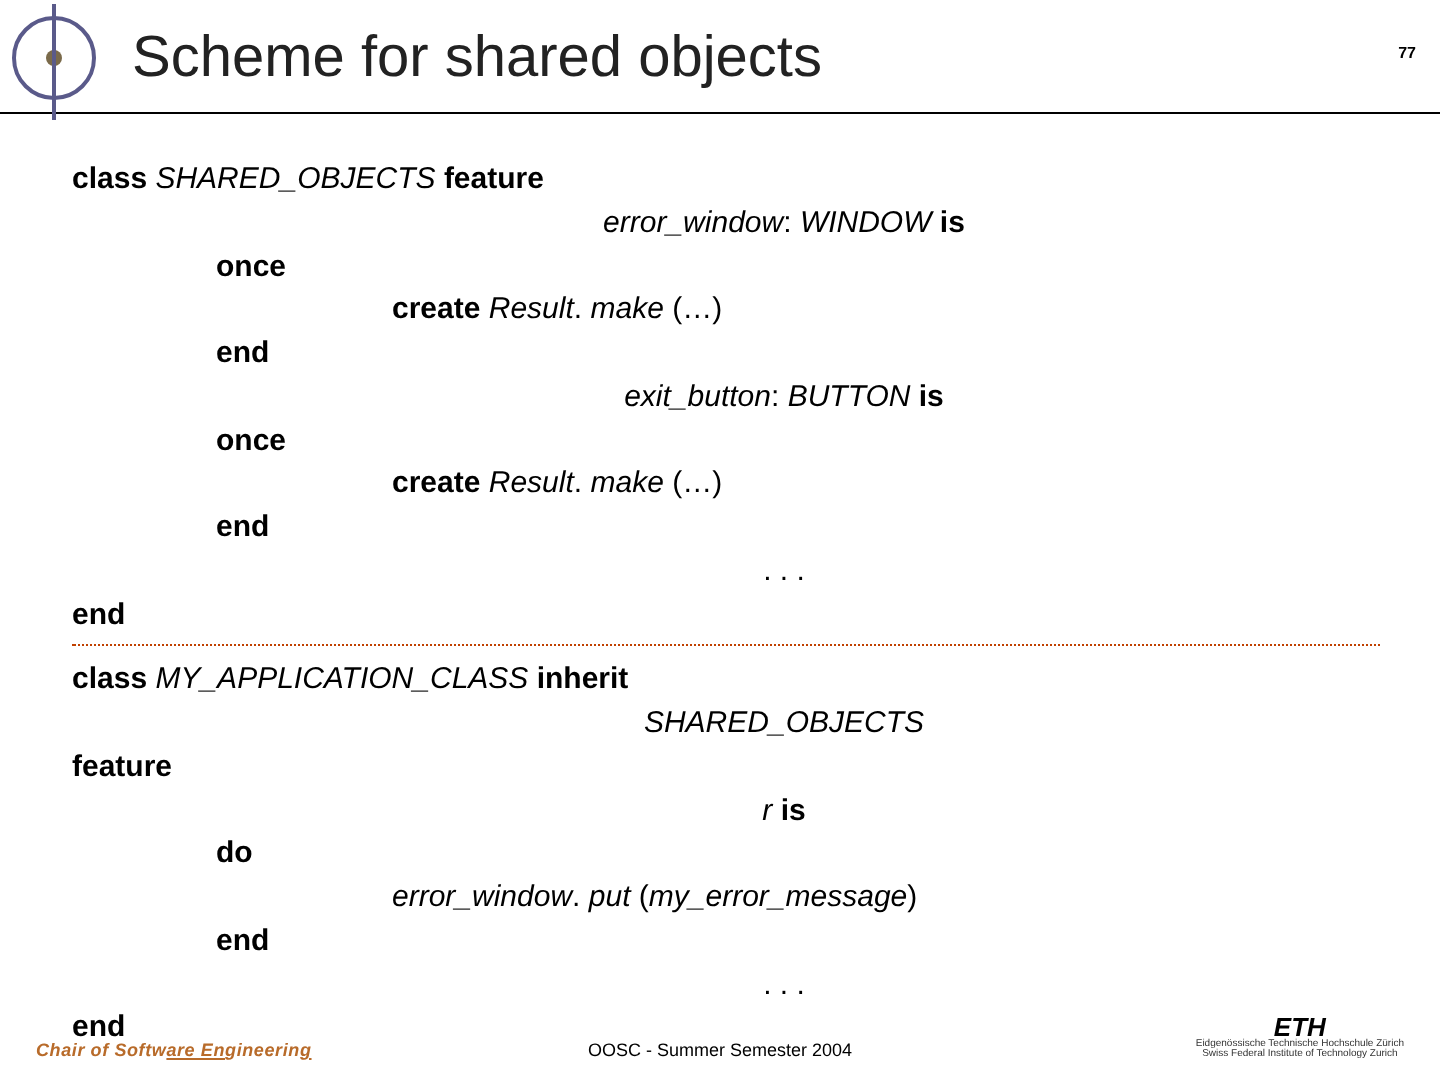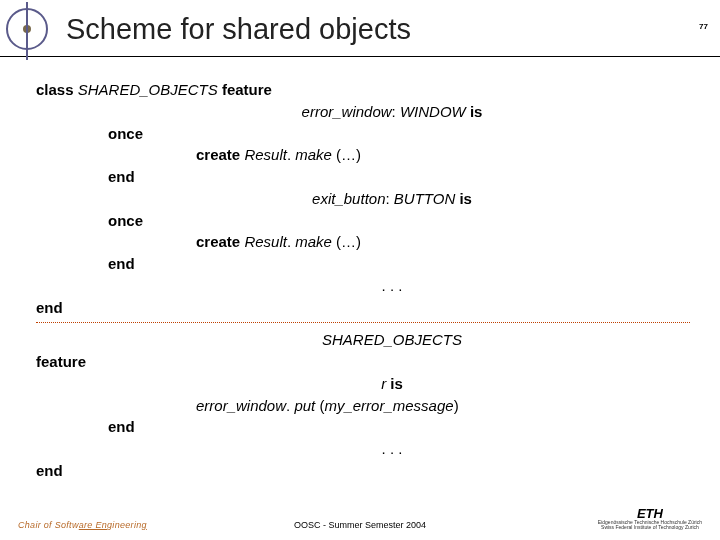--- a/index.html
+++ b/index.html
@@ -78,21 +78,21 @@
     bottom: 10px;
     left: 0; right: 0;
     display: flex;
     justify-content: space-between;
     align-items: flex-end;
     padding: 0 18px;
     font-size: 9px;
   }
   .footer-left {
     color: #b86b2a;
-    font-weight: normal;
+    font-weight: bold;
     font-style: italic;
     letter-spacing: 0.3px;
   }
   .footer-left .und { text-decoration: underline; }
   .footer-center {
     color: #000;
     position: absolute;
     left: 50%;
     transform: translateX(-50%);
     bottom: 0;
@@ -122,23 +122,25 @@
   <div class="indent2"><span class="kw">end</span></div>
   <div class="indent1"><span class="it">exit_button</span><span>: </span><span class="it">BUTTON </span><span class="kw">is</span></div>
   <div class="indent2"><span class="kw">once</span></div>
   <div class="indent4"><span class="kw">create </span><span class="it">Result</span><span>. </span><span class="it">make</span><span> (…)</span></div>
   <div class="indent2"><span class="kw">end</span></div>
   <div class="indent1">. . .</div>
   <div class="kw">end</div>
 
   <hr class="divider">
 
+  <div><span class="kw">class</span> <span class="it">MY_APPLICATION_CLASS</span> <span class="kw">inherit</span></div>
   <div class="indent1 it">SHARED_OBJECTS</div>
   <div class="kw">feature</div>
   <div class="indent1"><span class="it">r </span><span class="kw">is</span></div>
+  <div class="indent2"><span class="kw">do</span></div>
   <div class="indent4"><span class="it">error_window</span><span>. </span><span class="it">put</span><span> (</span><span class="it">my_error_message</span><span>)</span></div>
   <div class="indent2"><span class="kw">end</span></div>
   <div class="indent1">. . .</div>
   <div class="kw">end</div>
 </div>
 
 <div class="footer">
   <div class="footer-left">
     <span>Chair of Softw</span><span class="und">are En</span><span>gineerin</span><span class="und">g</span>
   </div>

